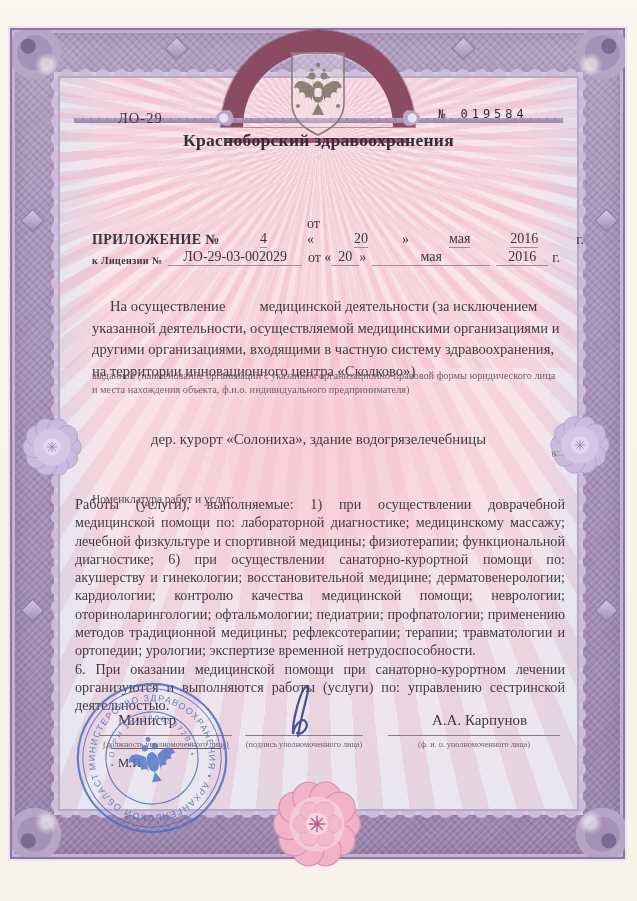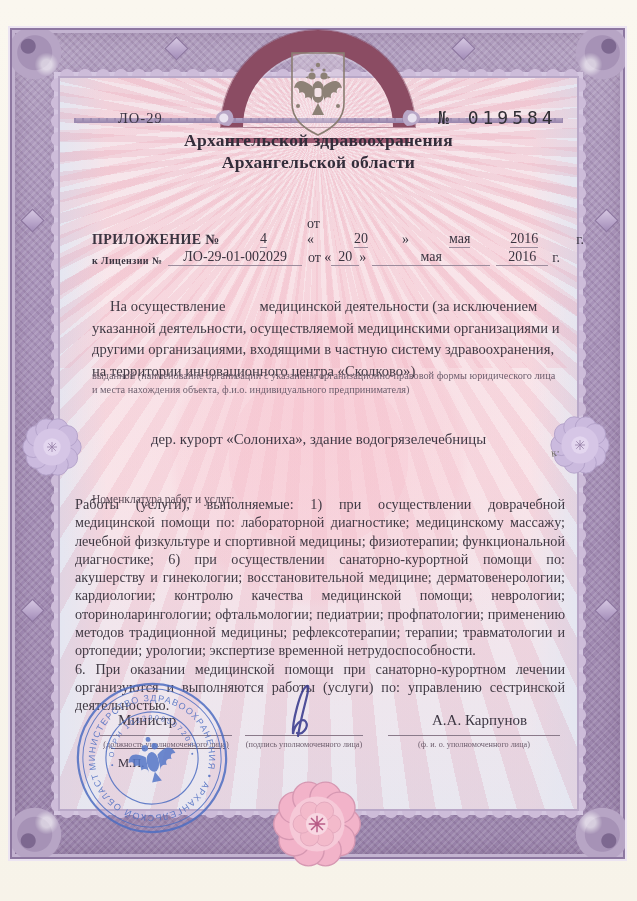--- a/index.html
+++ b/index.html
@@ -54,21 +54,21 @@
   .arch:after{content:"";position:absolute;left:-16px;right:-16px;top:86px;height:5px;background:#9c5a72;}
   .orn-line{position:absolute;left:74px;top:118px;width:489px;height:5px;
     background:repeating-linear-gradient(90deg,#9d8ab0 0 2px,rgba(0,0,0,0) 2px 8px),linear-gradient(#b4a2c2,#9886ac);}
   .scroll{position:absolute;width:26px;height:16px;border-radius:50%;
     background:radial-gradient(circle at 30% 50%,#e9e2ef 4px,#b8a6c6 5px 9px,rgba(0,0,0,0) 10px);}
   
   .rosette{position:absolute;}
   
   .abs{position:absolute;}
   .series{font-size:14.5px;letter-spacing:1px;color:#3a3342;}
-  .docnum{font-family:"DejaVu Sans Mono","Liberation Mono",monospace;font-size:18px;letter-spacing:4px;color:#2f2d33;}
+  .docnum{font-family:"DejaVu Sans Mono","Liberation Mono",monospace;font-size:12px;letter-spacing:4px;color:#2f2d33;}
   .title{width:100%;text-align:center;font-weight:bold;font-size:17.5px;line-height:22px;color:#332d3a;letter-spacing:.3px;}
   .frow{display:flex;align-items:flex-end;font-size:14px;color:#3a3440;}
   .frow .lbl{font-weight:bold;letter-spacing:.4px;white-space:nowrap;}
   .fld{border-bottom:1px solid #9d8c9d;text-align:center;white-space:nowrap;}
   .para{font-size:14.6px;line-height:21.5px;color:#403a44;}
   .note{font-size:10.3px;line-height:13.5px;color:#6d5f6e;}
   .center{text-align:center;}
   .caption{font-size:11.5px;color:#584a56;}
   .works{font-size:14.2px;line-height:18.3px;color:#403a44;text-align:justify;}
   .works p{margin:0;}
@@ -195,37 +195,36 @@
       <circle r="12" fill="#f8d7e2"></circle>
       <g stroke="#b85c86" stroke-width="1.6" fill="none">
         <path d="M0 -9 V9 M-9 0 H9 M-6.5 -6.5 L6.5 6.5 M-6.5 6.5 L6.5 -6.5"></path>
       </g>
     </g>
   </svg>
 
   <div class="abs series" style="left:118px;top:110px;">ЛО-29</div>
   <div class="abs docnum" style="left:438px;top:107px;">№ 019584</div>
   <div class="abs title" style="left:0px;top:129px;">
-    <div>Архангельской здравоохранения</div>
-    <div>Архангельской области</div>
+    <div>Красноборский здравоохранения</div>
   </div>
 
   <div class="abs frow" style="left:92px;top:216px;width:468px;gap:34px;">
     <span class="lbl">ПРИЛОЖЕНИЕ №</span>
     <span class="fld" style="flex:1;margin:0 6px;">4</span>
     <span>от «</span>
     <span class="fld" style="width:28px;">20</span>
     <span>»</span>
     <span class="fld" style="width:118px;margin:0 6px;">мая</span>
     <span class="fld" style="width:52px;margin-right:4px;">2016</span>
     <span>г.</span>
   </div>
   <div class="abs frow" style="left:92px;top:249px;width:468px;">
     <span class="lbl" style="font-size:10px;">к Лицензии №</span>
-    <span class="fld" style="flex:1;margin:0 6px;">ЛО-29-01-002029</span>
+    <span class="fld" style="flex:1;margin:0 6px;">ЛО-29-03-002029</span>
     <span>от «</span>
     <span class="fld" style="width:28px;">20</span>
     <span>»</span>
     <span class="fld" style="width:118px;margin:0 6px;">мая</span>
     <span class="fld" style="width:52px;margin-right:4px;">2016</span>
     <span>г.</span>
   </div>
 
   <div class="abs para" style="left:92px;top:296px;width:470px;">
     <span style="margin-left:18px;margin-right:34px;">На осуществление</span><span>медицинской  деятельности (за исключением указанной деятельности, осуществляемой медицинскими организациями и другими организациями, входящими в частную систему здравоохранения, на территории инновационного центра «Сколково»)</span>

